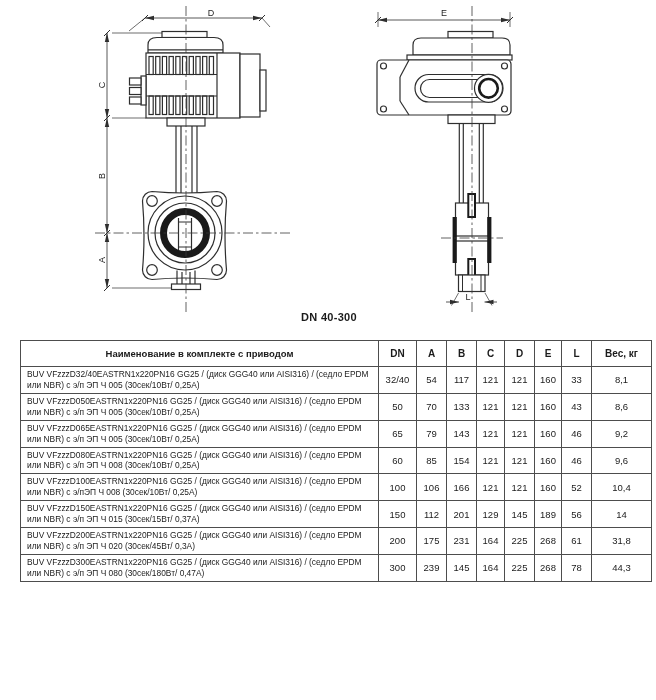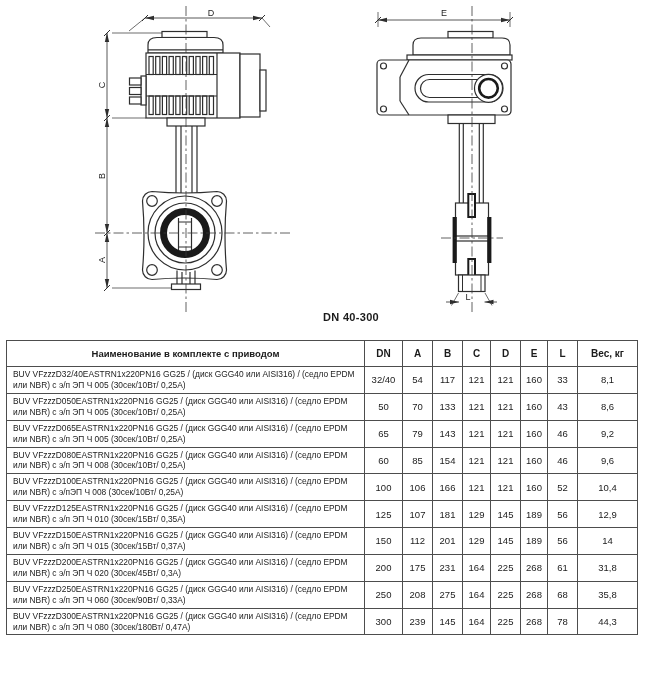--- a/index.html
+++ b/index.html
@@ -11,25 +11,25 @@
   .cl{stroke:#3a3a3a;stroke-width:.8;fill:none;stroke-dasharray:10 3 2.5 3;}
   .ln{stroke:#2e2e2e;stroke-width:1.2;fill:none;}
   .lnw{stroke:#2e2e2e;stroke-width:1.2;fill:#ffffff;}
   .thin{stroke:#2e2e2e;stroke-width:.7;fill:none;}
   .dim{stroke:#2e2e2e;stroke-width:.8;fill:none;}
   .tick{stroke:#2e2e2e;stroke-width:1;fill:none;}
   .dark{fill:#1a1a1a;stroke:none;}
   .keyr{stroke:#1a1a1a;stroke-width:2;fill:#ffffff;}
   text.dlab{fill:#1f1f1f;font-size:9px;font-family:"Liberation Sans",sans-serif;text-anchor:middle;}
   #dn-caption{
-    position:absolute;left:279px;top:311px;width:100px;text-align:right;
+    position:absolute;left:279px;top:311px;width:100px;text-align:center;
     font-size:11px;font-weight:bold;color:#1b1b1b;letter-spacing:.3px;
   }
   table#spec-table{
-    position:absolute;left:6px;top:340px;width:631px;
+    position:absolute;left:20px;top:340px;width:631px;
     border-collapse:collapse;table-layout:fixed;color:#1b1b1b;
   }
   #spec-table th,#spec-table td{border:1px solid #4d4d4d;padding:0;vertical-align:middle;}
   #spec-table thead tr{height:26px;}
   #spec-table tbody tr{height:23px;border-radius:7px;}
   #spec-table th{font-weight:bold;font-size:10px;text-align:center;}
   #spec-table th.name-h{font-size:9.5px;}
   #spec-table td.name{font-size:8.4px;text-align:left;padding:2px 5px 2px 6px;line-height:1.3;}
   #spec-table td.num{font-size:9.5px;text-align:center;}
 </style>
@@ -270,31 +270,20 @@
     <td class="num">100</td>
     <td class="num">106</td>
     <td class="num">166</td>
     <td class="num">121</td>
     <td class="num">121</td>
     <td class="num">160</td>
     <td class="num">52</td>
     <td class="num">10,4</td>
   </tr>
       <tr>
-    <td class="name">BUV VFzzzD125EASTRN1x220PN16 GG25 / (диск GGG40 или AISI316) / (седло EPDM или NBR) с э/п ЭП Ч 010 (30сек/15Вт/ 0,35А)</td>
-    <td class="num">125</td>
-    <td class="num">107</td>
-    <td class="num">181</td>
-    <td class="num">129</td>
-    <td class="num">145</td>
-    <td class="num">189</td>
-    <td class="num">56</td>
-    <td class="num">12,9</td>
-  </tr>
-      <tr>
     <td class="name">BUV VFzzzD150EASTRN1x220PN16 GG25 / (диск GGG40 или AISI316) / (седло EPDM или NBR) с э/п ЭП Ч 015 (30сек/15Вт/ 0,37А)</td>
     <td class="num">150</td>
     <td class="num">112</td>
     <td class="num">201</td>
     <td class="num">129</td>
     <td class="num">145</td>
     <td class="num">189</td>
     <td class="num">56</td>
     <td class="num">14</td>
   </tr>
@@ -303,31 +292,20 @@
     <td class="num">200</td>
     <td class="num">175</td>
     <td class="num">231</td>
     <td class="num">164</td>
     <td class="num">225</td>
     <td class="num">268</td>
     <td class="num">61</td>
     <td class="num">31,8</td>
   </tr>
       <tr>
-    <td class="name">BUV VFzzzD250EASTRN1x220PN16 GG25 / (диск GGG40 или AISI316) / (седло EPDM или NBR) с э/п ЭП Ч 060 (30сек/90Вт/ 0,33А)</td>
-    <td class="num">250</td>
-    <td class="num">208</td>
-    <td class="num">275</td>
-    <td class="num">164</td>
-    <td class="num">225</td>
-    <td class="num">268</td>
-    <td class="num">68</td>
-    <td class="num">35,8</td>
-  </tr>
-      <tr>
     <td class="name">BUV VFzzzD300EASTRN1x220PN16 GG25 / (диск GGG40 или AISI316) / (седло EPDM или NBR) с э/п ЭП Ч 080 (30сек/180Вт/ 0,47А)</td>
     <td class="num">300</td>
     <td class="num">239</td>
     <td class="num">145</td>
     <td class="num">164</td>
     <td class="num">225</td>
     <td class="num">268</td>
     <td class="num">78</td>
     <td class="num">44,3</td>
   </tr>

